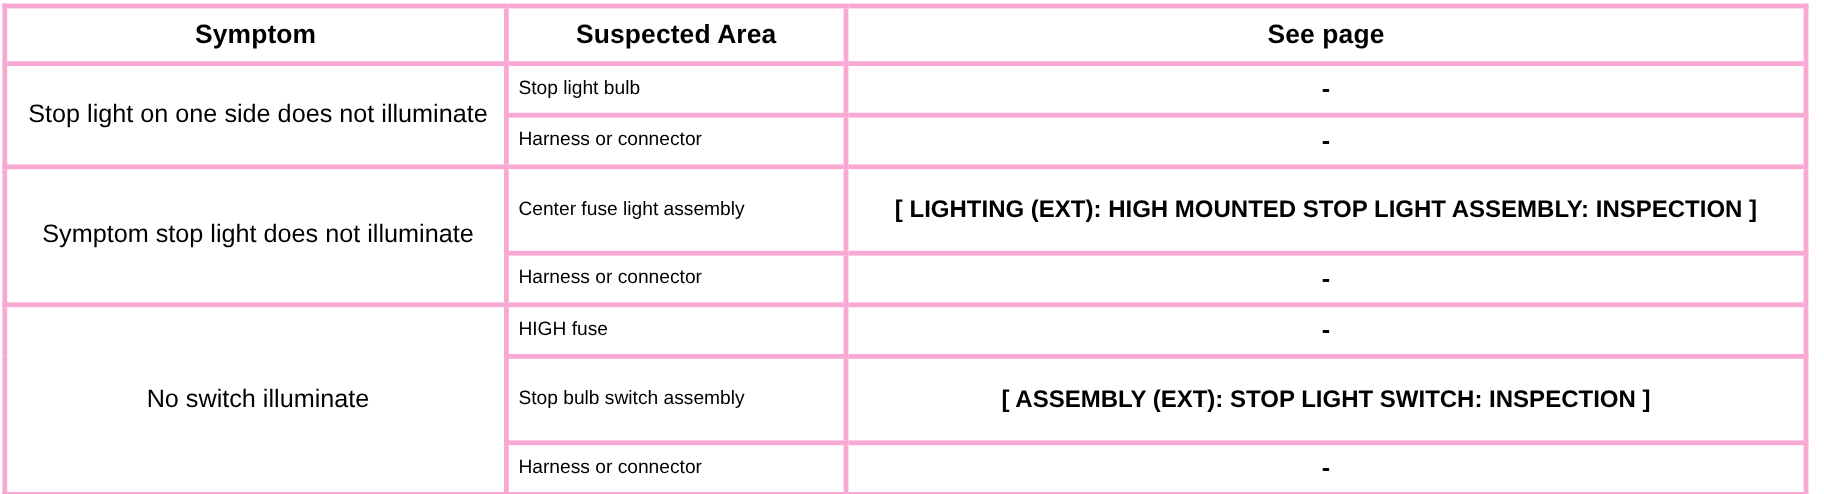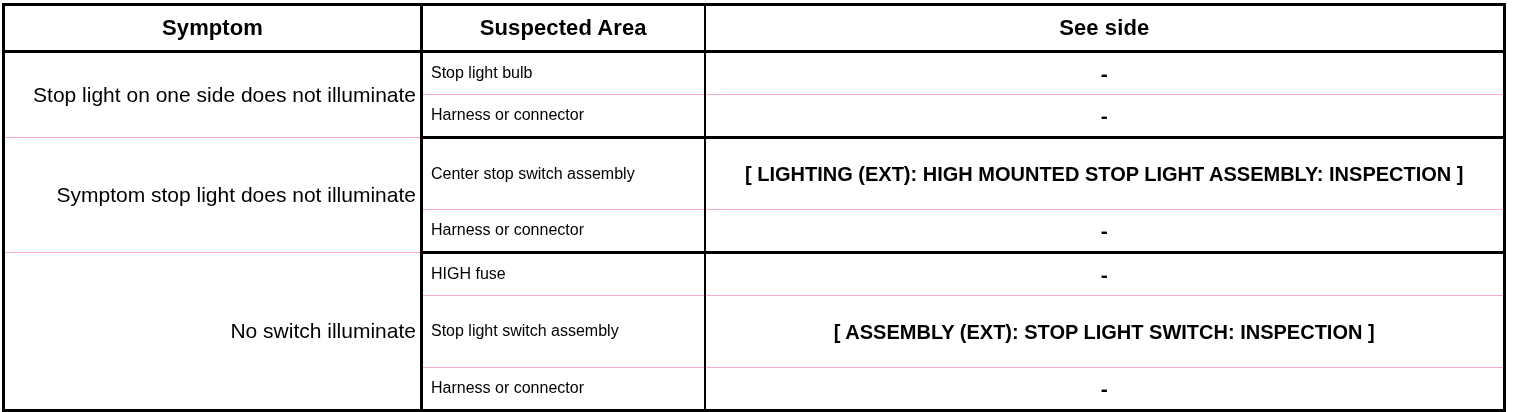--- a/index.html
+++ b/index.html
@@ -35,21 +35,21 @@
   
   table.symptom-table {
     border: 3px solid #000;
   }
 
   col.c-symptom   { width: 418px; }
   col.c-area      { width: 283px; }
   col.c-page      { width: 800px; }
 
   th, td {
-    border: 1px solid #f9a8d4;
+    border: 4px solid #f9a8d4;
     padding: 0;
     vertical-align: middle;
     background: #ffffff;
   }
 
   
   thead th {
     height: 44px;
     text-align: center;
     font-weight: bold;
@@ -62,21 +62,21 @@
   
   .col-sep-strong { border-right: 3px solid #000; }
   .col-sep-med    { border-right: 2px solid #000; }
 
   
   .group-end > td,
   .group-end > th { border-bottom: 3px solid #000; }
 
   td.symptom-cell {
     font-size: 21px;
-    text-align: right;
+    text-align: center;
     padding: 0 4px 0 8px;
     line-height: 1.28;
     vertical-align: middle;
   }
 
   td.area-cell {
     font-size: 16px;
     text-align: left;
     padding: 0 4px 0 8px;
     line-height: 1.28;
@@ -111,53 +111,53 @@
     <colgroup>
       <col class="c-symptom">
       <col class="c-area">
       <col class="c-page">
     </colgroup>
 
     <thead>
       <tr>
         <th class="col-sep-strong">Symptom</th>
         <th class="col-sep-med">Suspected Area</th>
-        <th>See side</th>
+        <th>See page</th>
       </tr>
     </thead>
 
     <tbody>
 
       <tr class="r-h43">
         <td class="symptom-cell col-sep-strong" rowspan="2">Stop light on one side does not illuminate</td>
         <td class="area-cell col-sep-med">Stop light bulb</td>
         <td class="page-cell is-dash">-</td>
       </tr>
       <tr class="r-h43 group-end">
         <td class="area-cell col-sep-med">Harness or connector</td>
         <td class="page-cell is-dash">-</td>
       </tr>
 
       <tr class="r-h72">
         <td class="symptom-cell col-sep-strong" rowspan="2">Symptom stop light does not illuminate</td>
-        <td class="area-cell col-sep-med">Center stop switch assembly</td>
+        <td class="area-cell col-sep-med">Center fuse light assembly</td>
         <td class="page-cell is-ref">[ LIGHTING (EXT): HIGH MOUNTED STOP LIGHT ASSEMBLY: INSPECTION ]</td>
       </tr>
       <tr class="r-h43 group-end">
         <td class="area-cell col-sep-med">Harness or connector</td>
         <td class="page-cell is-dash">-</td>
       </tr>
 
       <tr class="r-h43">
         <td class="symptom-cell col-sep-strong" rowspan="3">No switch illuminate</td>
         <td class="area-cell col-sep-med">HIGH fuse</td>
         <td class="page-cell is-dash">-</td>
       </tr>
       <tr class="r-h72">
-        <td class="area-cell col-sep-med">Stop light switch assembly</td>
+        <td class="area-cell col-sep-med">Stop bulb switch assembly</td>
         <td class="page-cell is-ref">[ ASSEMBLY (EXT): STOP LIGHT SWITCH: INSPECTION ]</td>
       </tr>
       <tr class="r-h43">
         <td class="area-cell col-sep-med">Harness or connector</td>
         <td class="page-cell is-dash">-</td>
       </tr>
 
     </tbody>
   </table>
 

